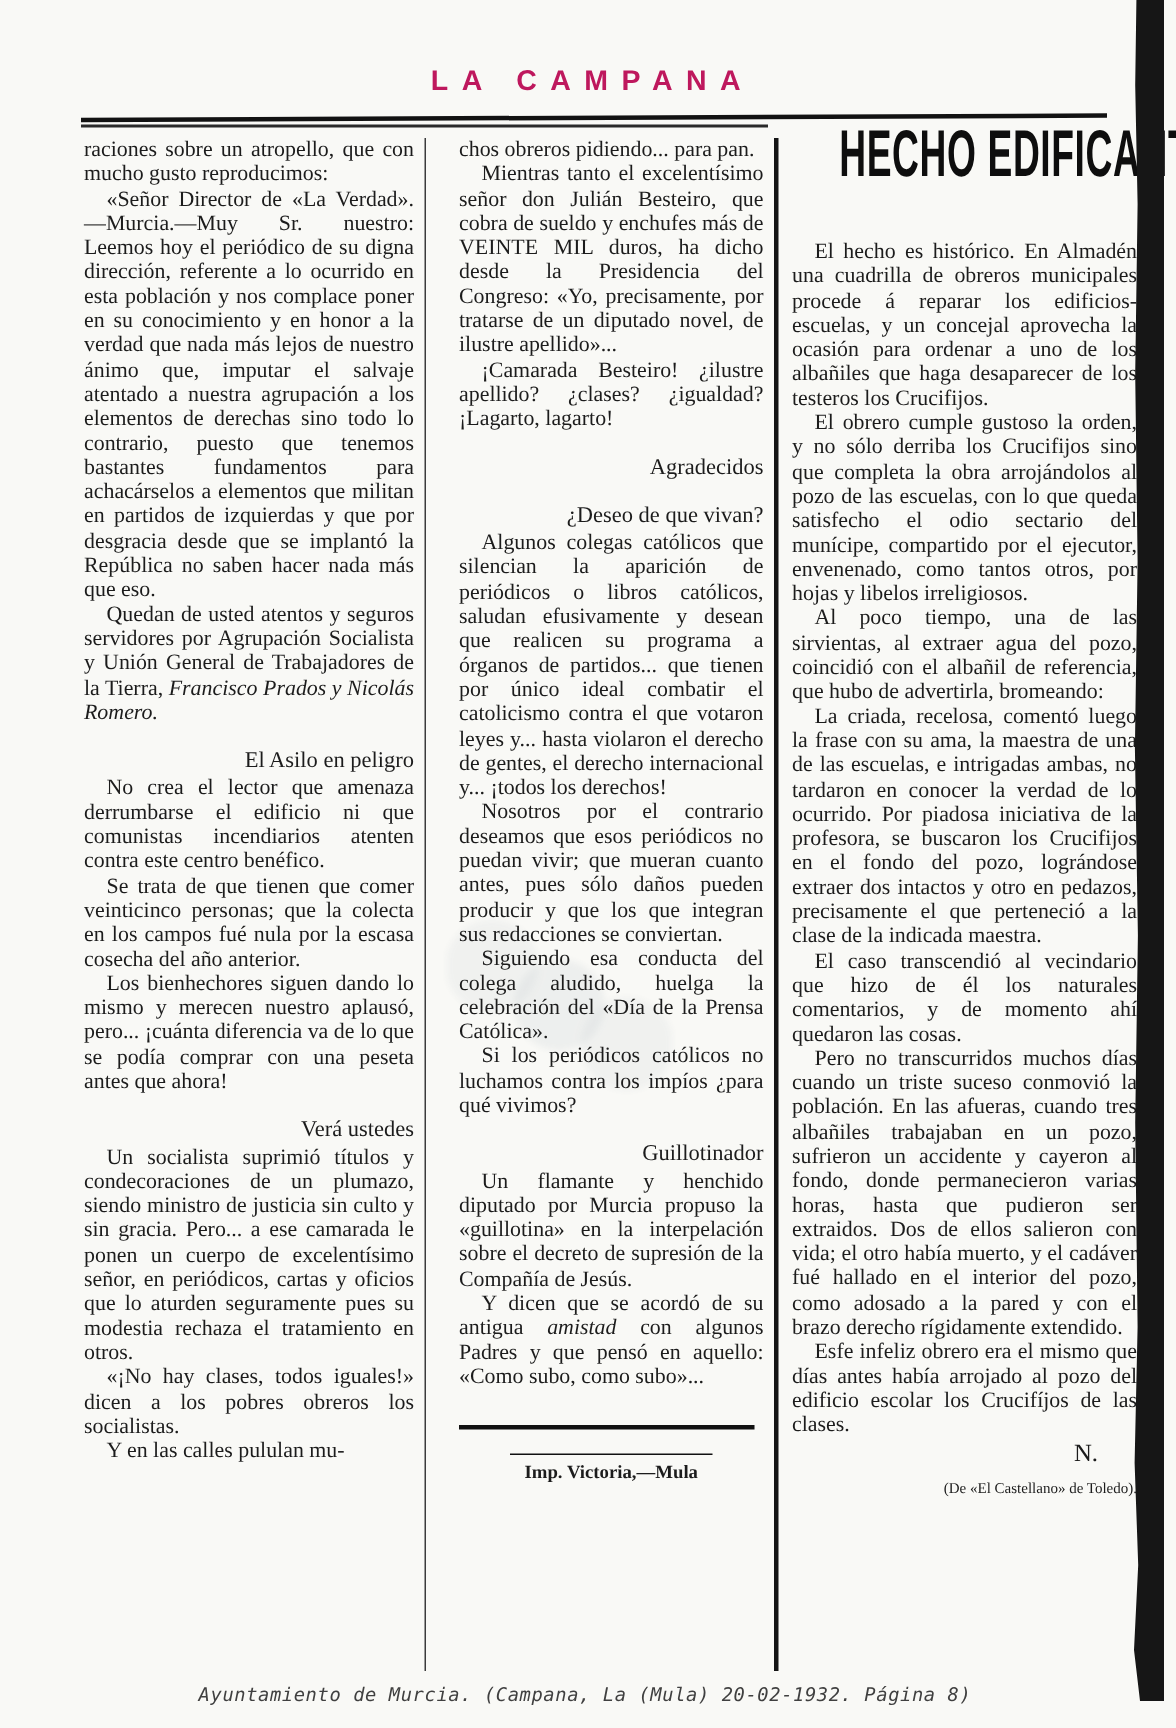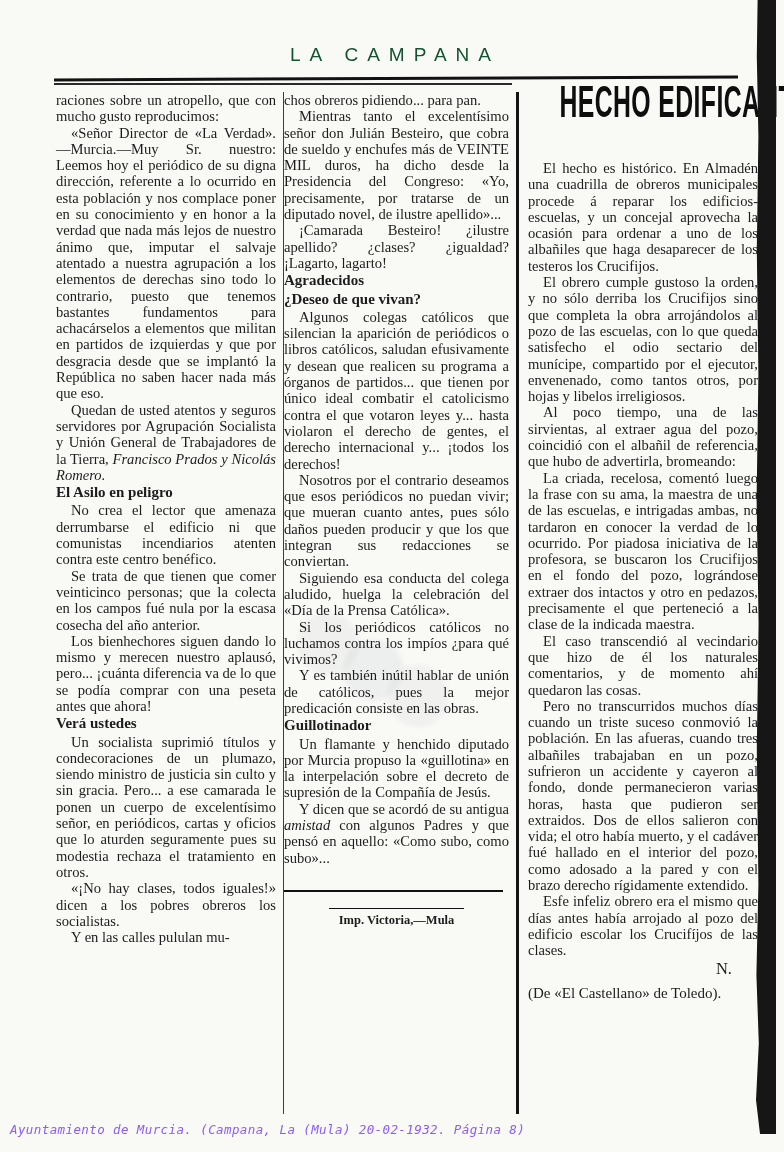--- a/index.html
+++ b/index.html
@@ -5,79 +5,79 @@
   html,body { margin:0; padding:0; background:#e8e8e6; }
   .page {
     position:relative; width:784px; height:1152px;
     background:#f9f9f6; overflow:hidden;
     font-family:"Liberation Serif", serif; color:#1c1c1c;
   }
   
   .masthead {
     position:absolute; top:44px; left:55px; width:680px;
     text-align:center; font-family:"Liberation Sans", sans-serif;
-    font-weight:400; font-size:19px; letter-spacing:9px; color:#14532d;
+    font-weight:700; font-size:19px; letter-spacing:9px; color:#be185d;
     white-space:nowrap;
   }
   .rule-main {
     position:absolute; top:77px; left:54px; width:684px; height:3px;
     background:#121212; transform:rotate(-0.25deg);
   }
   .rule-sub {
     position:absolute; top:83px; left:54px; width:458px; height:1.5px;
     background:#2a2a2a;
   }
   
   .content {
     position:absolute; top:92px; left:56px; width:702px; height:1022px;
     display:grid; grid-template-columns:227px 233px 242px;
   }
   .col { font-size:14.6px; line-height:16.3px; text-align:justify; }
   .col-1 { padding-right:7px; }
-  .col-2 { border-left:1px solid #3c3c3c; padding:0 7px 0 0; }
+  .col-2 { border-left:1px solid #3c3c3c; padding:0 7px 0 22px; }
   .col-3 { border-left:3px solid #141414; padding-left:9px; }
   p { margin:0; text-indent:15px; }
   p.noindent { text-indent:0; }
   .sub {
-    text-align:left; font-weight:700; font-size:15px;
-    margin:1px 0 2px; text-indent:0;
+    text-align:right; font-weight:400; font-size:15px;
+    margin:16px 0 2px; text-indent:0;
   }
   
   .headline-wrap { height:52px; margin:4px 0 12px; text-align:center; overflow:visible; }
   .headline {
     display:inline-block; font-family:"Liberation Sans", sans-serif;
     font-weight:700; font-size:31px; white-space:nowrap; color:#0e0e0e;
     transform:scale(0.8,1.42); transform-origin:50% 60%; letter-spacing:0.5px;
   }
   
   .imprint-rule { height:2.5px; background:#111; margin:24px 6px 16px 0; text-indent:0; }
   .imprint {
     display:block; width:max-content; margin:0 auto; font-weight:700;
     font-size:12.5px; border-top:1.5px solid #111; padding:3px 10px 0 10px;
     text-indent:0;
   }
   .signature { text-align:right; padding-right:26px; font-size:16.5px; text-indent:0; margin-top:2px; }
-  .credit { text-align:left; font-size:15px; text-indent:0; margin-top:8px; }
+  .credit { text-align:right; font-size:10px; text-indent:0; margin-top:8px; }
   
   .scan-bar {
     position:absolute; left:756px; top:0; width:20px; height:1134px;
     background:#161616;
     clip-path:polygon(8% 0,100% 0,100% 100%,20% 100%,0 97%,14% 92%,2% 86%,12% 78%,4% 66%,13% 55%,3% 44%,12% 33%,4% 22%,12% 12%,4% 5%);
   }
   .stamp-watermark {
     position:absolute; left:298px; top:605px; width:150px; height:130px;
     background:radial-gradient(circle at 50% 50%, rgba(90,110,130,0.16) 0 30%, transparent 31%),
                radial-gradient(circle at 20% 30%, rgba(90,110,130,0.12) 0 20%, transparent 21%),
                radial-gradient(circle at 80% 70%, rgba(90,110,130,0.12) 0 20%, transparent 21%);
     opacity:0.45; filter:blur(2px); pointer-events:none;
   }
   .footer-caption {
     position:absolute; left:10px; top:1122px; width:760px;
     font-family:"DejaVu Sans Mono", monospace; font-style:italic;
-    font-size:12.5px; color:#8b5cf6; letter-spacing:0.4px; white-space:nowrap;
+    font-size:12.5px; color:#404040; letter-spacing:0.4px; white-space:nowrap;text-align:center;
   }
 </style>
 </head>
 <body>
 
 <div class="page">
 
   <div class="masthead">LA CAMPANA</div>
   <div class="rule-main"></div>
   <div class="rule-sub"></div>
@@ -103,21 +103,20 @@
     <div class="col col-2">
       <p class="noindent">chos obreros pidiendo... para pan.</p>
       <p>Mientras tanto el excelentísimo señor don Julián Besteiro, que cobra de sueldo y enchufes más de VEINTE MIL duros, ha dicho desde la Presidencia del Congreso: «Yo, precisamente, por tratarse de un diputado novel, de ilustre apellido»...</p>
       <p>¡Camarada Besteiro! ¿ilustre apellido? ¿clases? ¿igualdad? ¡Lagarto, lagarto!</p>
       <p class="sub">Agradecidos</p>
       <p class="sub">¿Deseo de que vivan?</p>
       <p>Algunos colegas católicos que silencian la aparición de periódicos o libros católicos, saludan efusivamente y desean que realicen su programa a órganos de partidos... que tienen por único ideal combatir el catolicismo contra el que votaron leyes y... hasta violaron el derecho de gentes, el derecho internacional y... ¡todos los derechos!</p>
       <p>Nosotros por el contrario deseamos que esos periódicos no puedan vivir; que mueran cuanto antes, pues sólo daños pueden producir y que los que integran sus redacciones se conviertan.</p>
       <p>Siguiendo esa conducta del colega aludido, huelga la celebración del «Día de la Prensa Católica».</p>
       <p>Si los periódicos católicos no luchamos contra los impíos ¿para qué vivimos?</p>
-      <p>Y es también inútil hablar de unión de católicos, pues la mejor predicación consiste en las obras.</p>
       <p class="sub">Guillotinador</p>
       <p>Un flamante y henchido diputado por Murcia propuso la «guillotina» en la interpelación sobre el decreto de supresión de la Compañía de Jesús.</p>
       <p><span>Y dicen que se acordó de su antigua</span> <i>amistad</i> <span>con algunos Padres y que pensó en aquello: «Como subo, como subo»...</span></p>
       <div class="imprint-rule"></div>
       <span class="imprint">Imp. Victoria,—Mula</span>
     </div>
 
     <div class="col col-3">
       <div class="headline-wrap">
         <span class="headline">HECHO EDIFICANTE</span>

